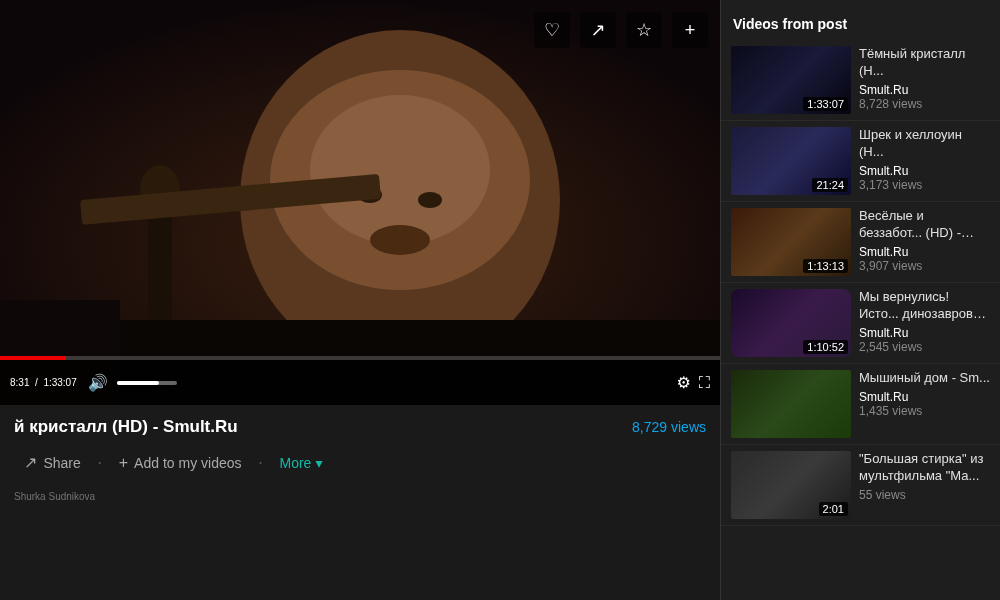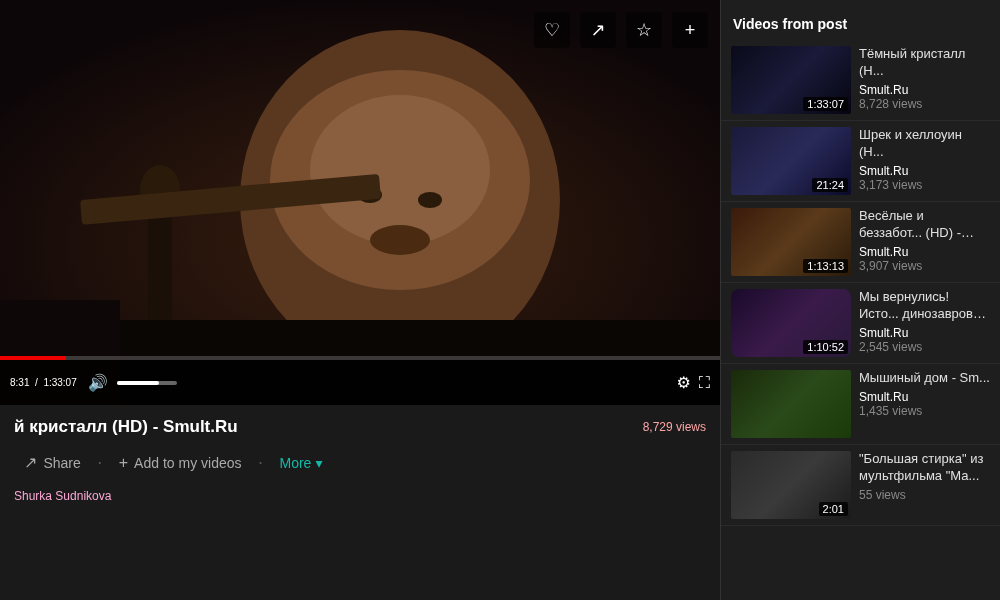--- a/index.html
+++ b/index.html
@@ -166,22 +166,22 @@
       margin-bottom: 10px;
     }
 
     .video-title {
       font-size: 17px;
       font-weight: bold;
       color: #fff;
     }
 
     .views-count {
-      font-size: 12px;
-      color: #fca5a5;
+      font-size: 14px;
+      color: #0ea5e9;
     }
 
     .video-actions {
       display: flex;
       align-items: center;
       gap: 4px;
     }
 
     .action-btn {
       background: none;
@@ -211,22 +211,22 @@
       gap: 4px;
       background: none;
       border: none;
       color: #14b8a6;
       font-size: 14px;
       cursor: pointer;
       padding: 6px 10px;
     }
 
     .author-name {
-      color: #f9a8d4;
-      font-size: 12px;
+      color: #737373;
+      font-size: 10px;
       text-decoration: none;
       cursor: pointer;
       padding: 2px 0;
     }
 
     
     .sidebar {
       width: 280px;
       background: #1e1e1e;
       display: flex;

